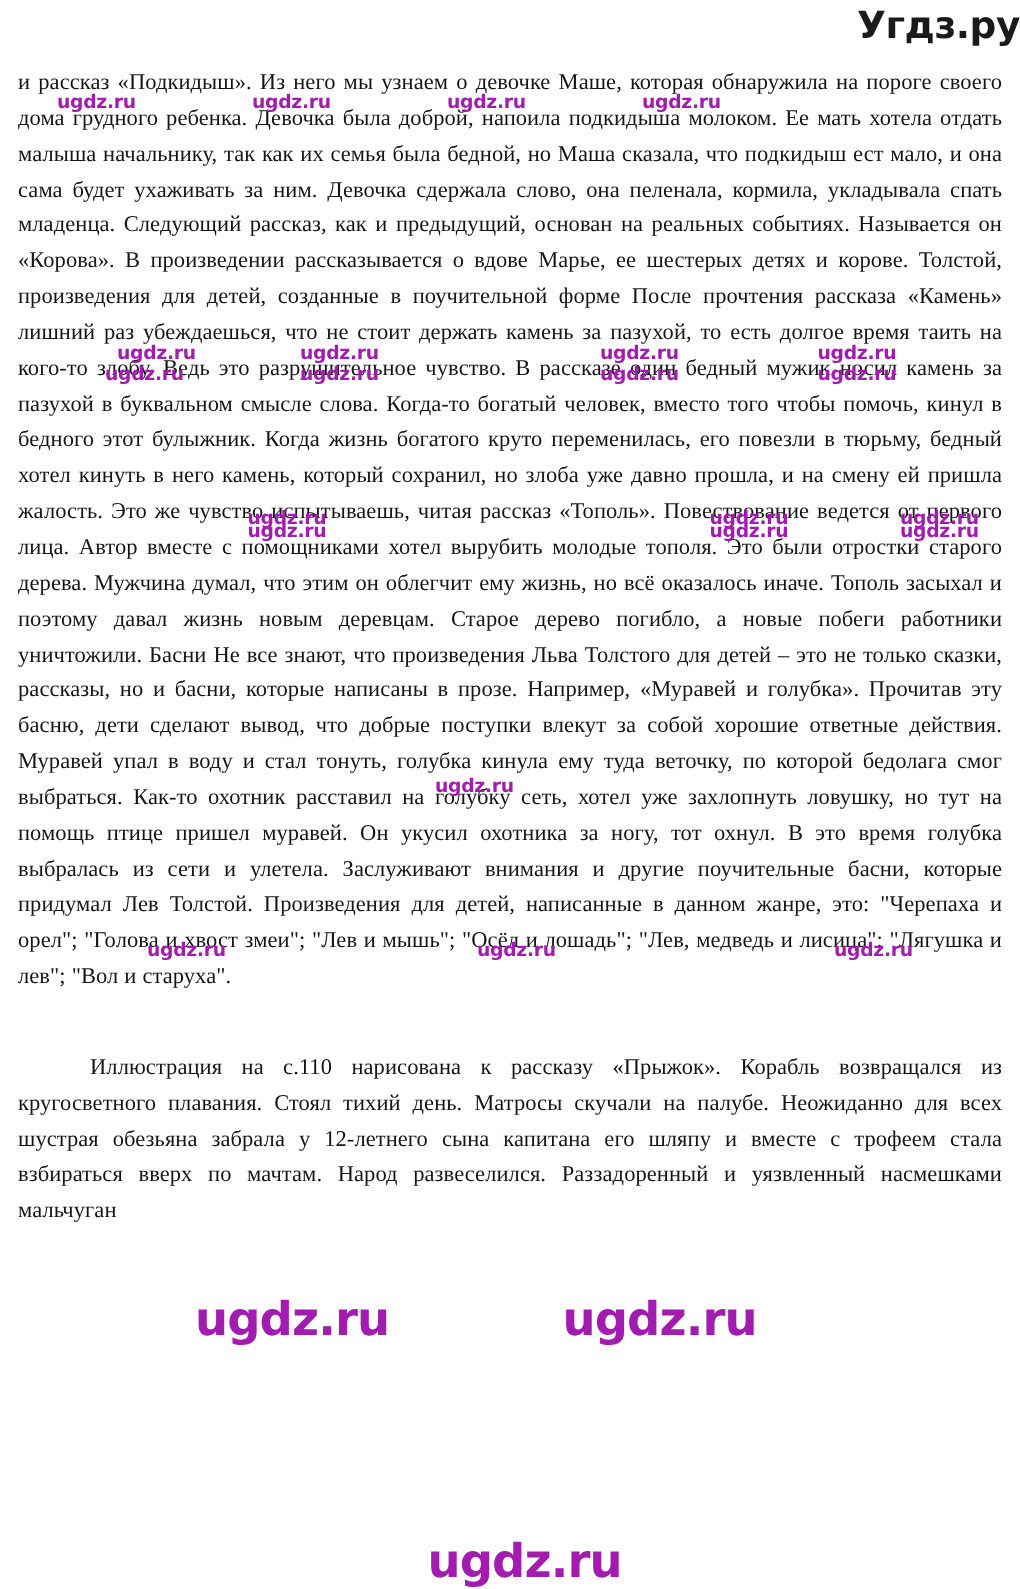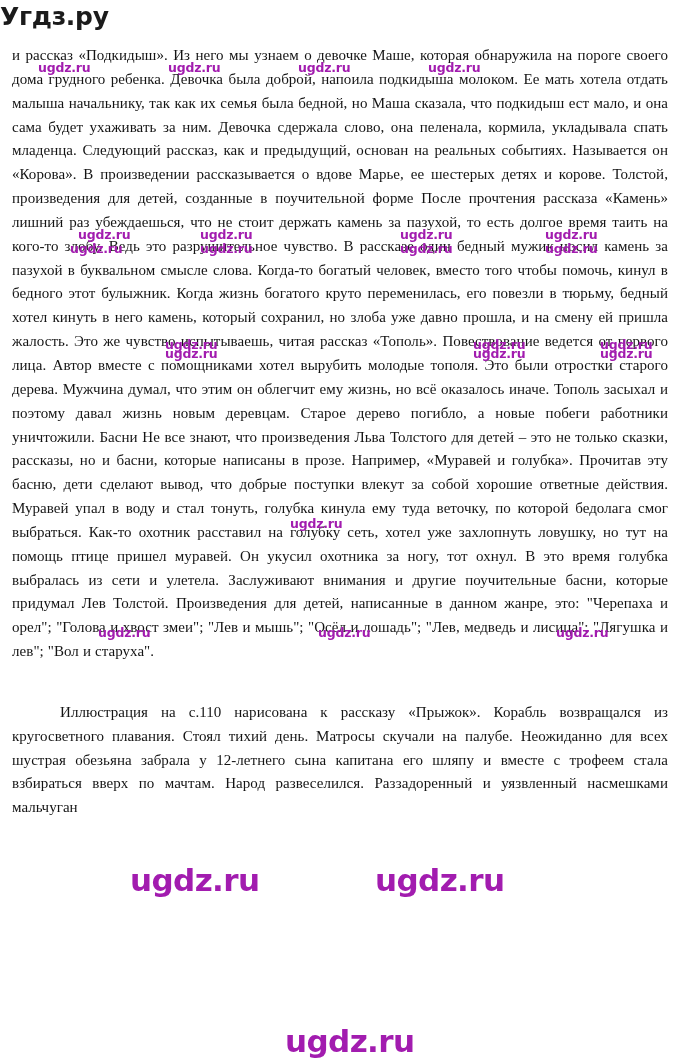--- a/index.html
+++ b/index.html
@@ -15,21 +15,21 @@
     font-family: "Liberation Serif", "DejaVu Serif", serif;
     color: #1a1a1a;
   }
 
   
   .site-logo {
     position: absolute;
     top: 2px;
     left: 0;
     width: 680px;
-    text-align: left;
+    text-align: right;
     font-family: "DejaVu Sans", "Liberation Sans", sans-serif;
     font-weight: bold;
     font-size: 25px;
     letter-spacing: -0.3px;
     color: #1b1b1b;
     line-height: 30px;
     white-space: nowrap;
   }
 
   

